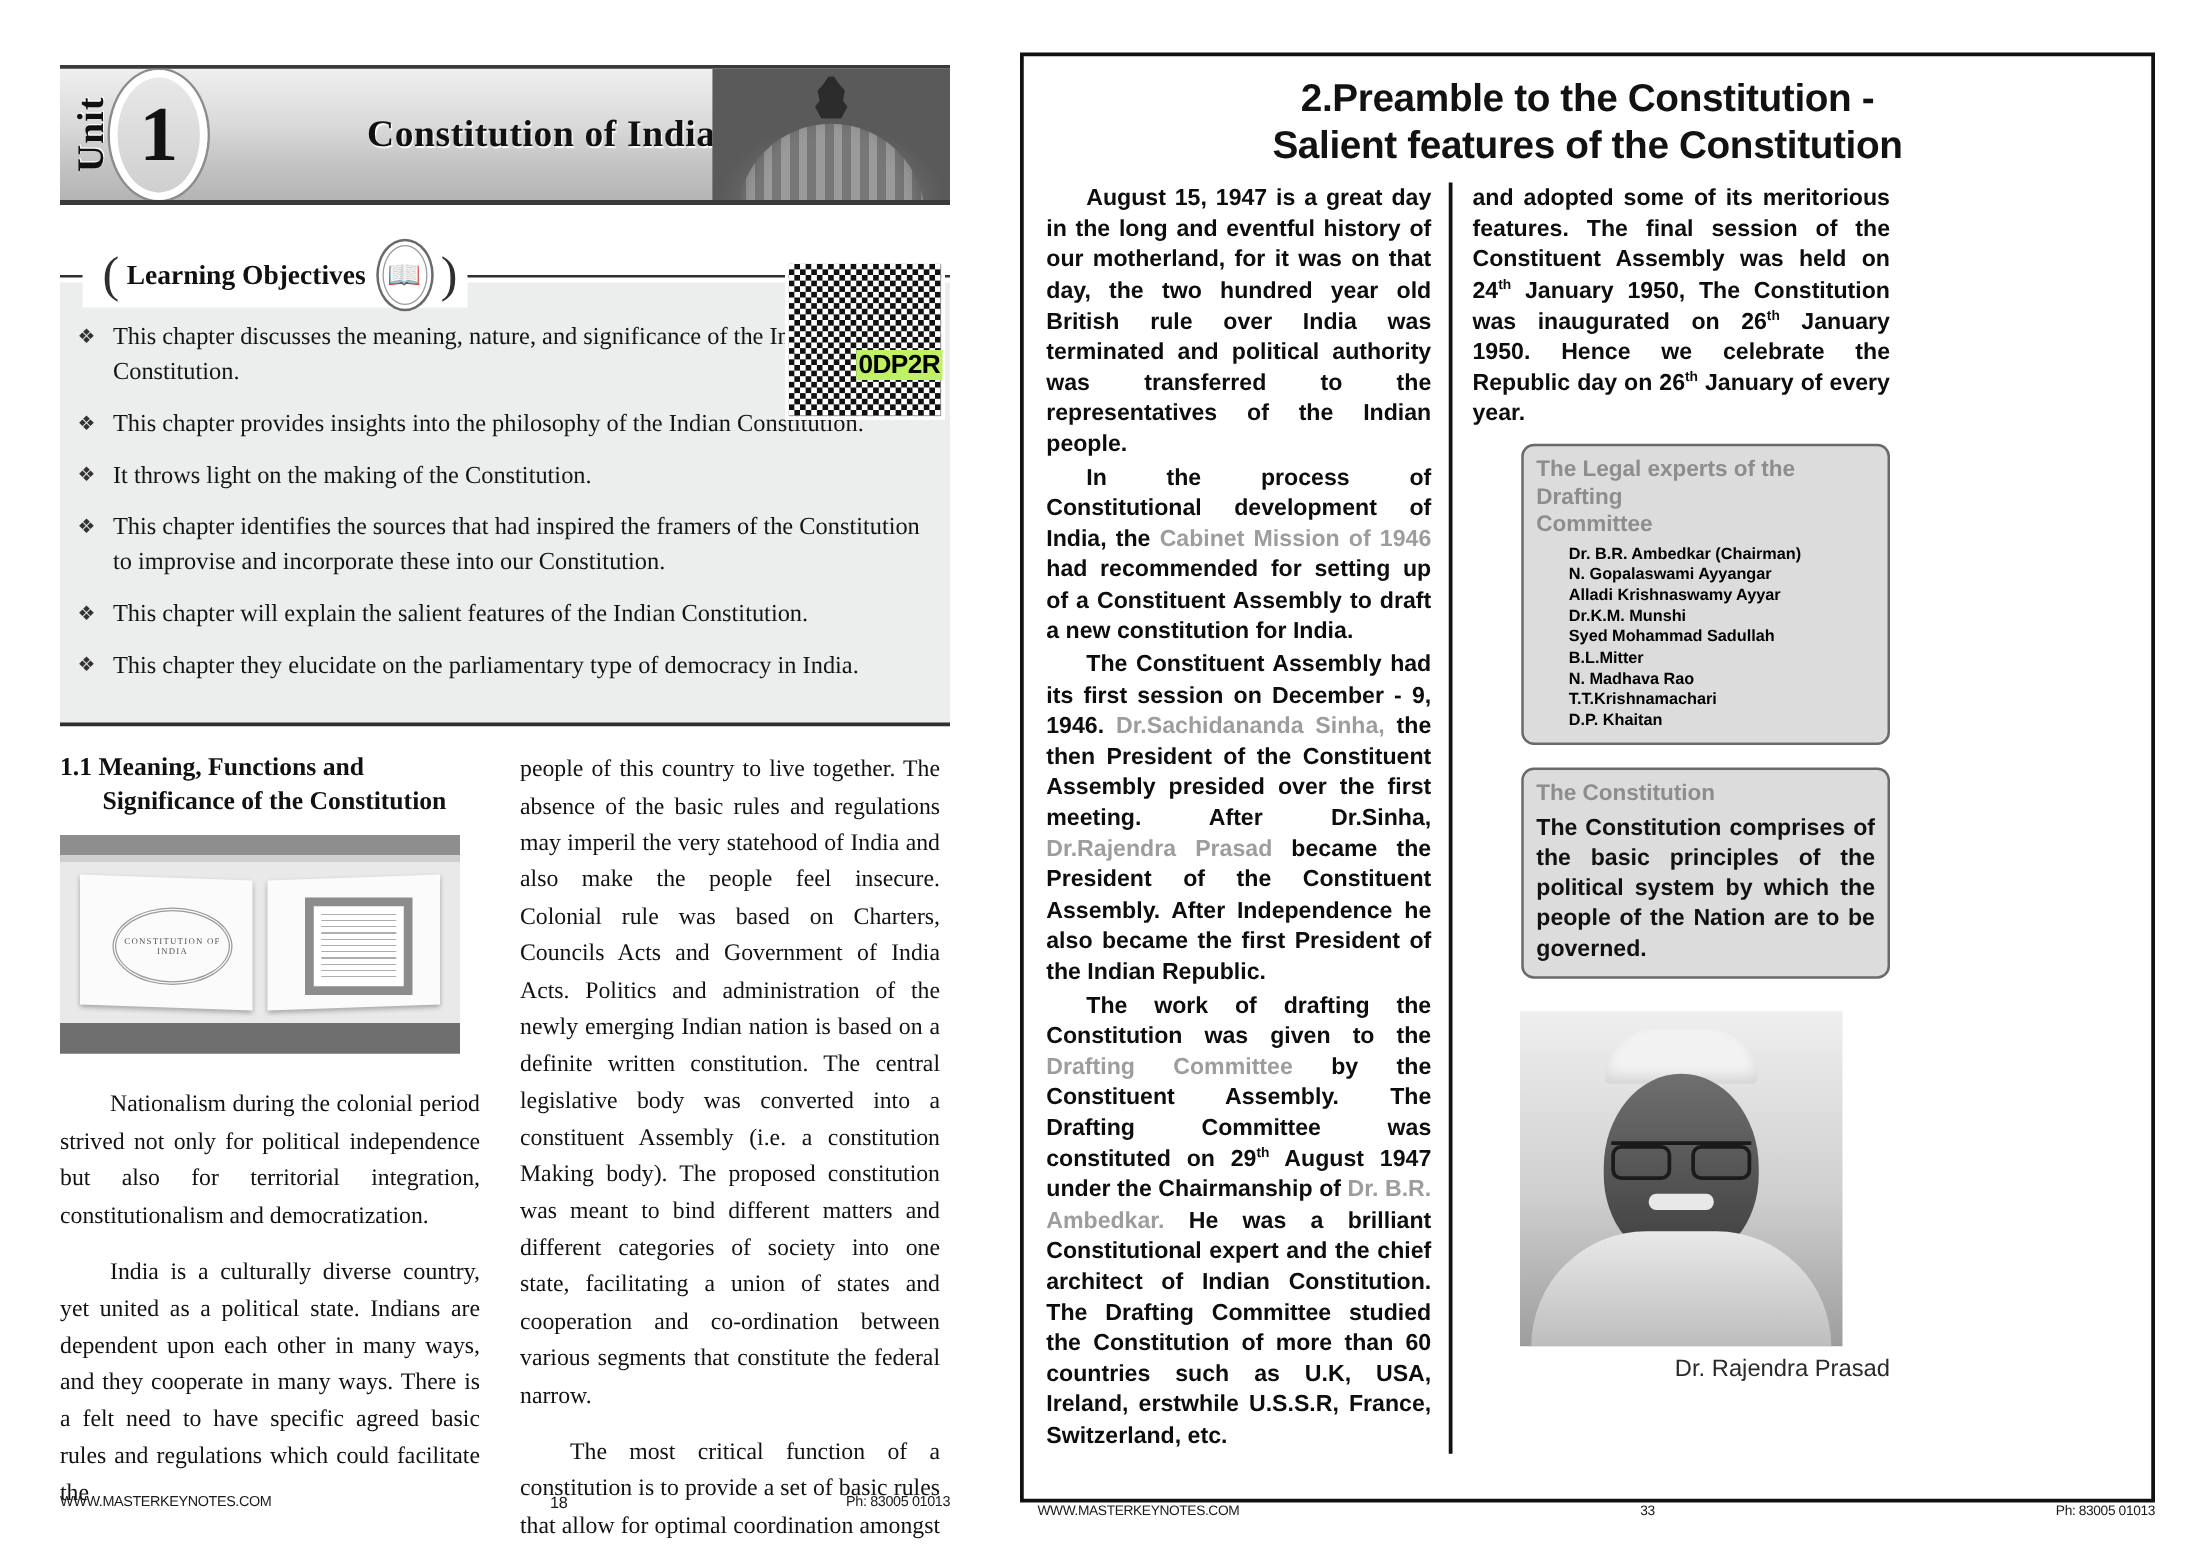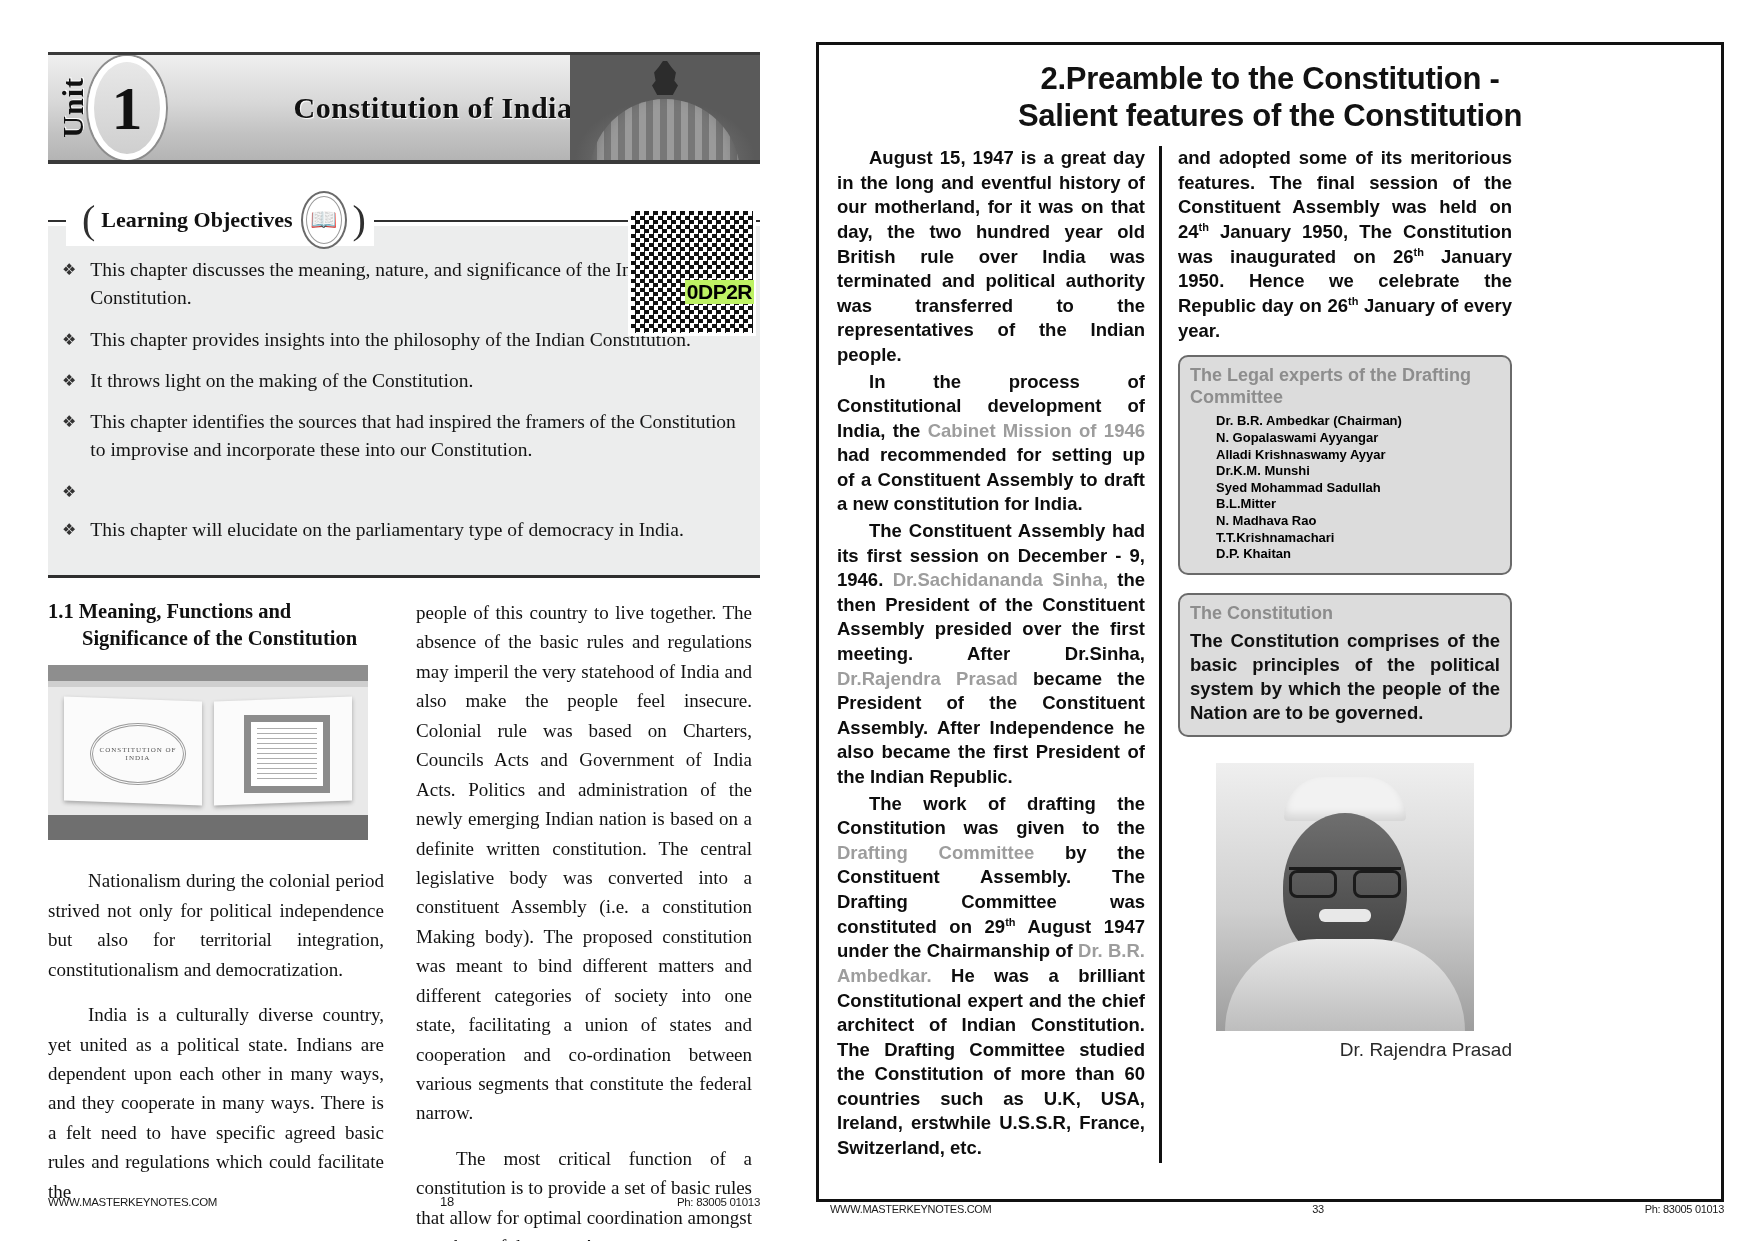--- a/index.html
+++ b/index.html
@@ -236,20 +236,21 @@
   }
   .rp-p.noind { text-indent: 0; }
   .hl { color: #9d9d9d; }
   .sup { font-size: 11px; vertical-align: super; }
 
   .rbox {
     border: 2px solid #6a6a6a; border-radius: 10px;
     background: #dcdcdc;
     padding: 8px 10px 10px 10px;
     margin-bottom: 18px;
+    margin-left: 39px;
   }
   .rbox-title {
     font-family: "Liberation Sans", sans-serif;
     font-weight: bold; font-size: 18px; line-height: 1.22;
     color: #8d8d8d; margin-bottom: 4px;
   }
   .rbox-list {
     list-style: none;
     font-family: "Liberation Sans", sans-serif;
     font-weight: bold; font-size: 13px; line-height: 1.28;
@@ -351,24 +352,25 @@
         <div class="lo-item">
           <span class="lo-bullet">❖</span>
           <span>It throws light on the making of the Constitution.</span>
         </div>
         <div class="lo-item">
           <span class="lo-bullet">❖</span>
           <span>This chapter identifies the sources that had inspired the framers of the Constitution to improvise and incorporate these into our Constitution.</span>
         </div>
         <div class="lo-item">
           <span class="lo-bullet">❖</span>
-        </div>
-        <div class="lo-item">
-          <span class="lo-bullet">❖</span>
-          <span>This chapter will elucidate on the parliamentary type of democracy in India.</span>
+          <span>This chapter will explain the salient features of the Indian Constitution.</span>
+        </div>
+        <div class="lo-item">
+          <span class="lo-bullet">❖</span>
+          <span>This chapter they elucidate on the parliamentary type of democracy in India.</span>
         </div>
       </div>
 
       <div class="qr"></div>
       <div class="qr-code-text">0DP2R</div>
     </div>
 
     <div class="cols">
       <div class="col">
         <div class="sec-head">

